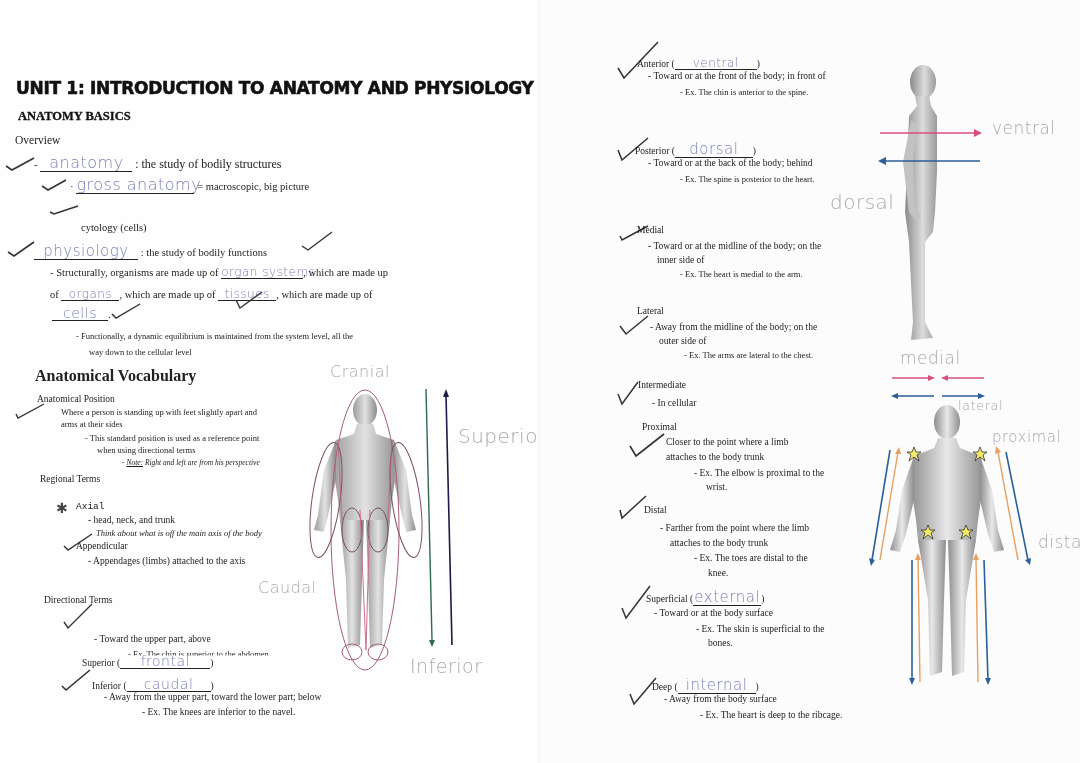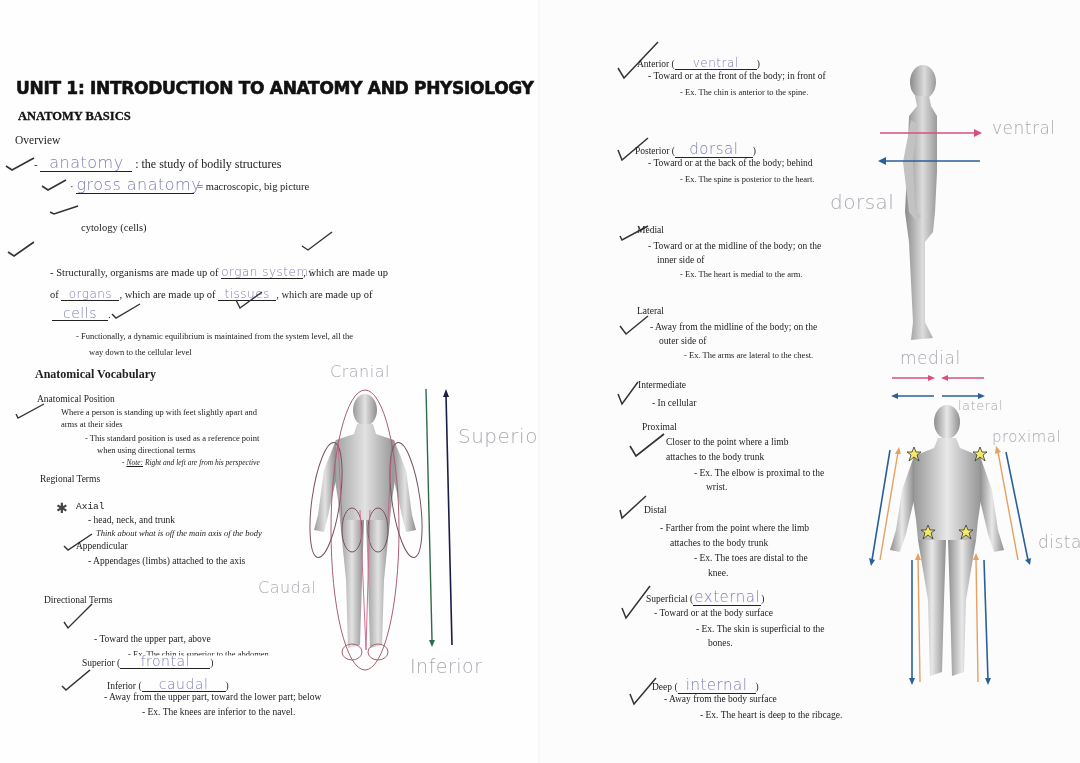--- a/index.html
+++ b/index.html
@@ -62,20 +62,24 @@
   </div>
 
   <div class="check" style="left:48px; top:200px;"><svg viewBox="0 0 34 20">
         <path d="M2 12 L6 14 L30 6" stroke="#333" stroke-width="1.6" fill="none"></path>
       </svg></div>
   <div class="abs print" style="left:81px; top:222px; font-size:10.5px;">cytology (cells)</div>
 
   <div class="check" style="left:6px; top:240px;"><svg viewBox="0 0 34 20">
         <path d="M2 12 L8 16 L28 2" stroke="#333" stroke-width="1.6" fill="none"></path>
       </svg></div>
+  <div class="abs print" style="left:34px; top:244px;">
+    <span class="blank hand" style="width:104px; font-size:15px;">physiology</span>
+    <span style="font-size:10.5px;">: the study of bodily functions</span>
+  </div>
   <div class="check" style="left:300px; top:232px;"><svg viewBox="0 0 34 20">
         <path d="M2 14 L8 18 L32 0" stroke="#333" stroke-width="1.4" fill="none"></path>
       </svg></div>
 
   <div class="abs print" style="left:50px; top:266px; font-size:10.5px;">
     <span>- </span>
     <span>Structurally, organisms are made up of</span>
     <span class="blank hand" style="width:82px; font-size:12px;">organ systems</span><span>, which are made up</span>
   </div>
   <div class="abs print" style="left:50px; top:288px; font-size:10.5px;">
@@ -89,21 +93,21 @@
   <div class="check" style="left:110px; top:300px;"><svg viewBox="0 0 34 20">
         <path d="M2 14 L6 18 L30 4" stroke="#333" stroke-width="1.4" fill="none"></path>
       </svg></div>
   <div class="check" style="left:234px; top:290px;"><svg viewBox="0 0 34 20">
         <path d="M2 10 L6 18 L28 2" stroke="#333" stroke-width="1.4" fill="none"></path>
       </svg></div>
 
   <div class="abs print tiny" style="left:76px; top:331px;">- <span>Functionally, a dynamic equilibrium is maintained from the system level, all the</span></div>
   <div class="abs print tiny" style="left:89px; top:347px;">way down to the cellular level</div>
 
-  <div class="abs heading bold" style="left:35px; top:367px; font-size:12px;">Anatomical Vocabulary</div>
+  <div class="abs heading bold" style="left:35px; top:367px; font-size:16px;">Anatomical Vocabulary</div>
   <div class="abs print small" style="left:37px; top:394px;">Anatomical Position</div>
   <div class="check" style="left:14px; top:402px;"><svg viewBox="0 0 34 20">
         <path d="M2 12 L4 16 L30 2" stroke="#333" stroke-width="1.4" fill="none"></path>
       </svg></div>
   <div class="abs print tiny" style="left:61px; top:407px;">Where a person is standing up with feet slightly apart and</div>
   <div class="abs print tiny" style="left:61px; top:419px;">arms at their sides</div>
   <div class="abs print tiny" style="left:85px; top:433px;">- <span>This standard position is used as a reference point</span></div>
   <div class="abs print tiny" style="left:97px; top:445px;">when using directional terms</div>
   <div class="abs print italic" style="left:122px; top:458px; font-size:7.5px;">- <span class="underline">Note:</span><span> Right and left are from his perspective</span></div>
 
@@ -126,21 +130,21 @@
       </svg></div>
   <div class="abs print small" style="left:82px; top:620px;">
     <span>Superior (</span><span class="blank hand" style="width:90px; font-size:14px;margin-top:34px;">frontal</span><span>)</span>
   </div>
   <div class="abs print small" style="left:94px; top:634px;">- <span>Toward the upper part, above</span></div>
   <div class="abs print tiny" style="left:128px; top:649px; clip-path: inset(0 0 35% 0);">- <span>Ex. The chin is superior to the abdomen</span></div>
 
   <div class="check" style="left:60px; top:672px;"><svg viewBox="0 0 34 20">
         <path d="M2 14 L6 18 L30 -2" stroke="#333" stroke-width="1.6" fill="none"></path>
       </svg></div>
-  <div class="abs print small" style="left:107px; top:677px;">
+  <div class="abs print small" style="left:92px; top:677px;">
     <span>Inferior (</span><span class="blank hand" style="width:84px; font-size:14px;">caudal</span><span>)</span>
   </div>
   <div class="abs print small" style="left:104px; top:692px;">- <span>Away from the upper part, toward the lower part; below</span></div>
   <div class="abs print small" style="left:142px; top:707px;">- <span>Ex. The knees are inferior to the navel.</span></div>
 
   <svg class="figure" style="left:310px; top:380px;" width="140" height="290" viewBox="0 0 140 290">
     <defs>
       <linearGradient id="skinL" x1="0" x2="1">
           <stop offset="0" stop-color="#9a9a9a"></stop>
           <stop offset="0.5" stop-color="#e2e2e2"></stop>

